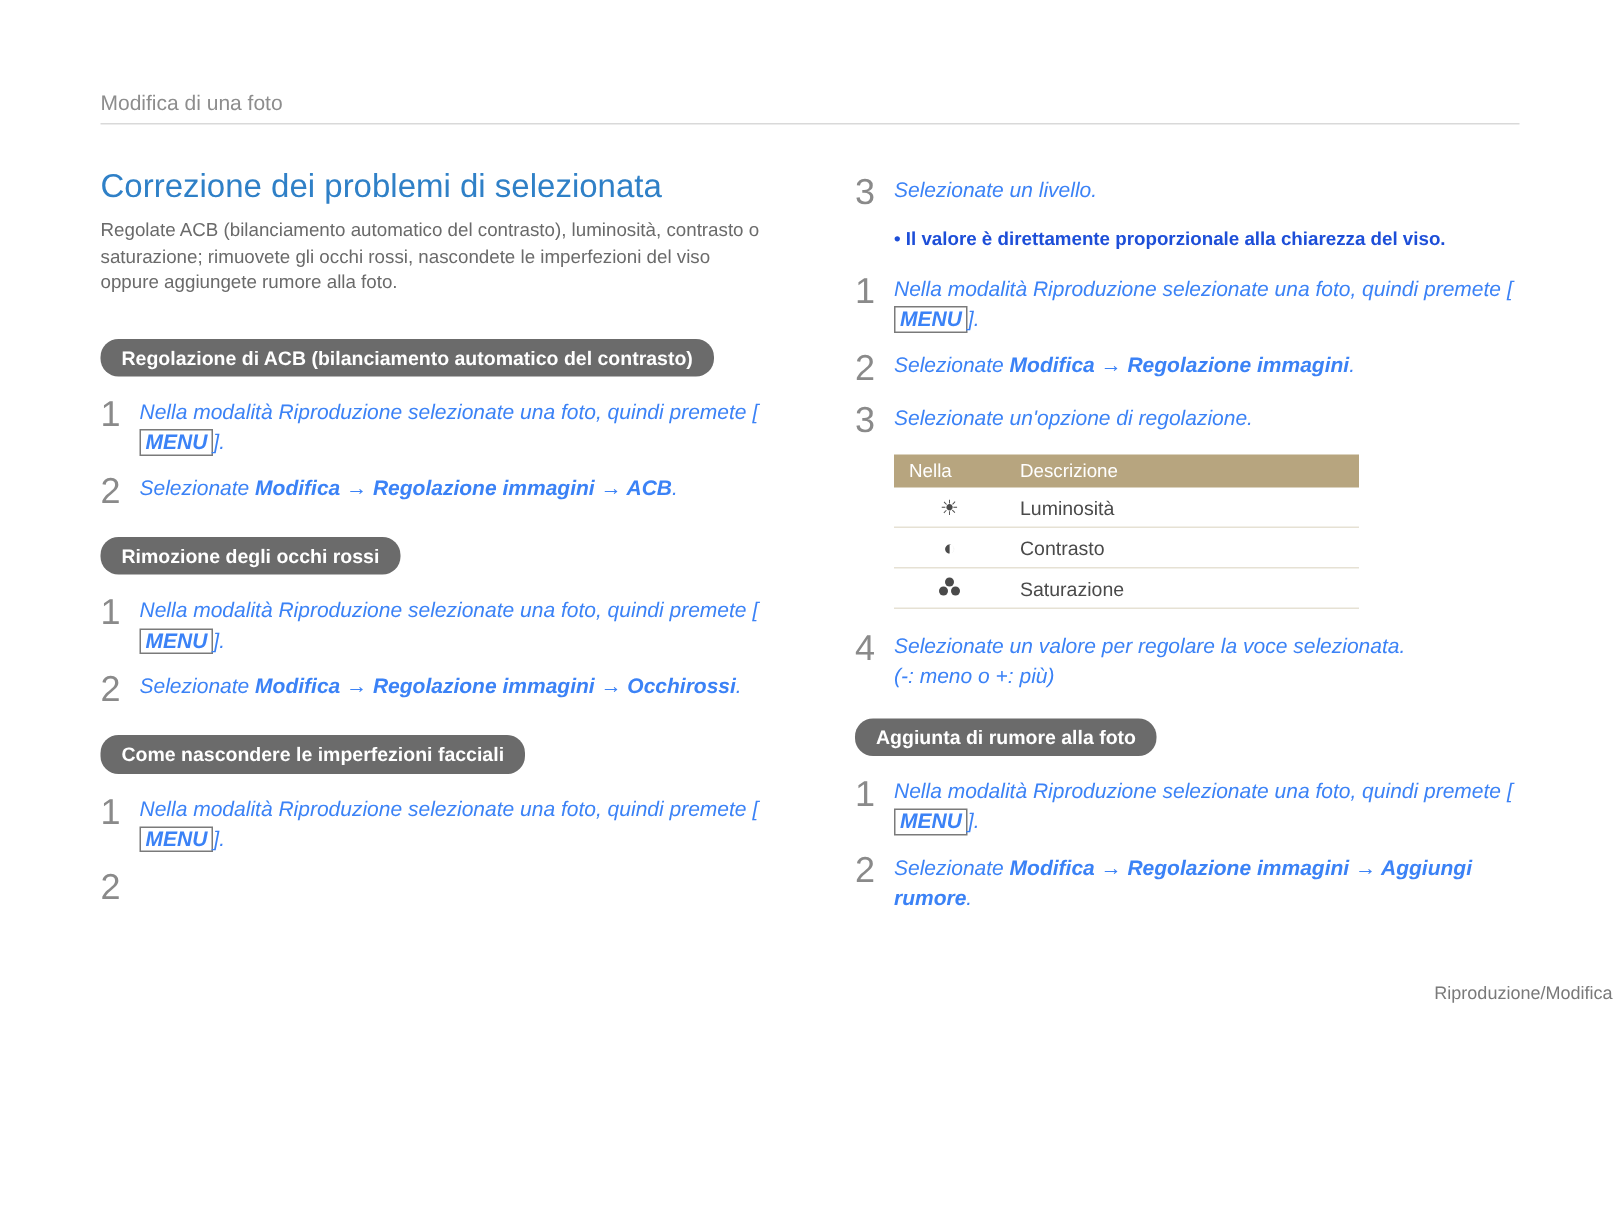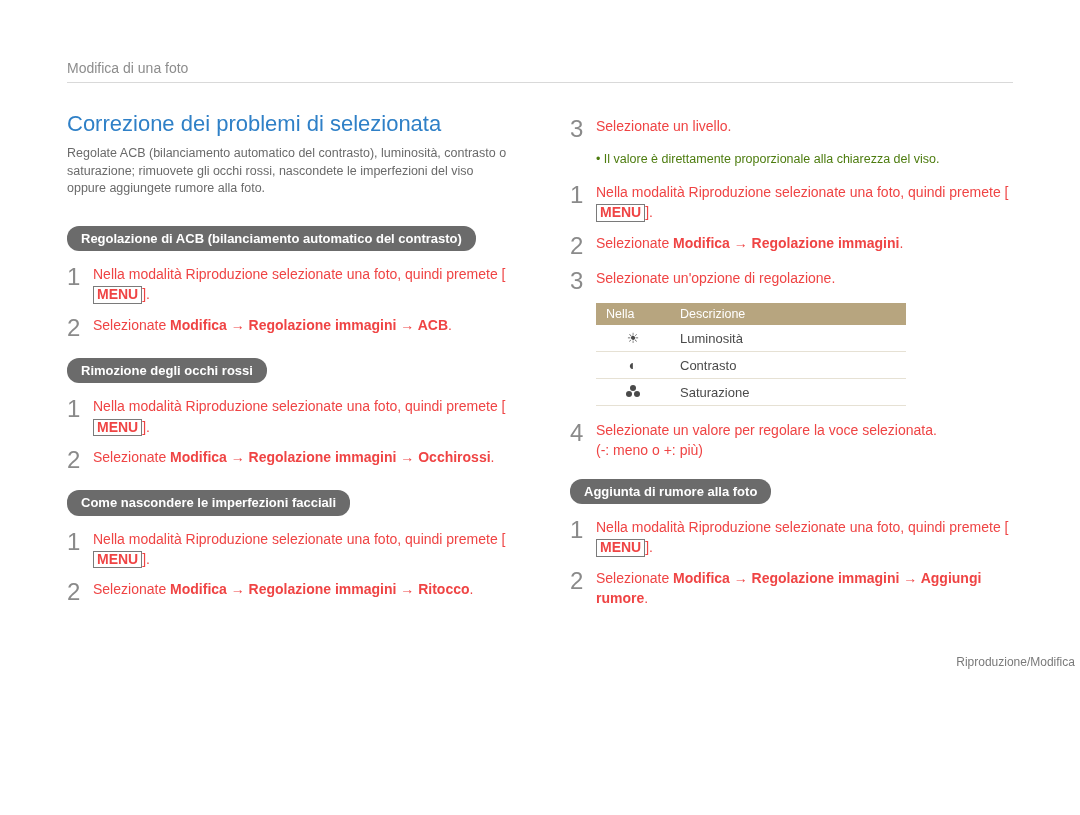--- a/index.html
+++ b/index.html
@@ -63,38 +63,40 @@
   .step-num {
     font-size: 24px;
     color: #8a8a8a;
     font-weight: 300;
     width: 26px;
     flex-shrink: 0;
     line-height: 1.05;
   }
   .step-text {
     font-size: 14px;
-    color: #ef4444;
+    color: #3b82f6;
     line-height: 1.45;
+    font-style: italic;
   }
   .step-text .menu {
     font-weight: bold;
     border: 1px solid #7a7a7a;
     padding: 0 3px;
     display: inline-block;
     line-height: 1.1;
   }
   .step-text .bold {
     font-weight: bold;
   }
   .bullet {
     font-size: 12.5px;
-    color: #4d7c0f;
+    color: #1d4ed8;
     margin: 4px 0 14px 26px;
     line-height: 1.35;
+    font-weight: bold;
   }
   .bullet::before {
     content: "• ";
   }
   table.desc {
     border-collapse: collapse;
     margin: 4px 0 14px 26px;
     width: 310px;
   }
   table.desc th {
@@ -189,23 +191,20 @@
       <div class="pill">Come nascondere le imperfezioni facciali</div>
 
       <div class="step">
         <div class="step-num">1</div>
         <div class="step-text">
           <span>Nella modalità Riproduzione selezionate una foto, quindi premete [</span><span class="menu">MENU</span><span>].</span>
         </div>
       </div>
       <div class="step">
         <div class="step-num">2</div>
-        <div class="step-text">
-          <span>Selezionate </span><span class="bold">Modifica → Regolazione immagini → Ritocco</span><span>.</span>
-        </div>
       </div>
 
     </div>
 
     <div class="col">
 
       <div class="step">
         <div class="step-num">3</div>
         <div class="step-text">Selezionate un livello.</div>
       </div>

